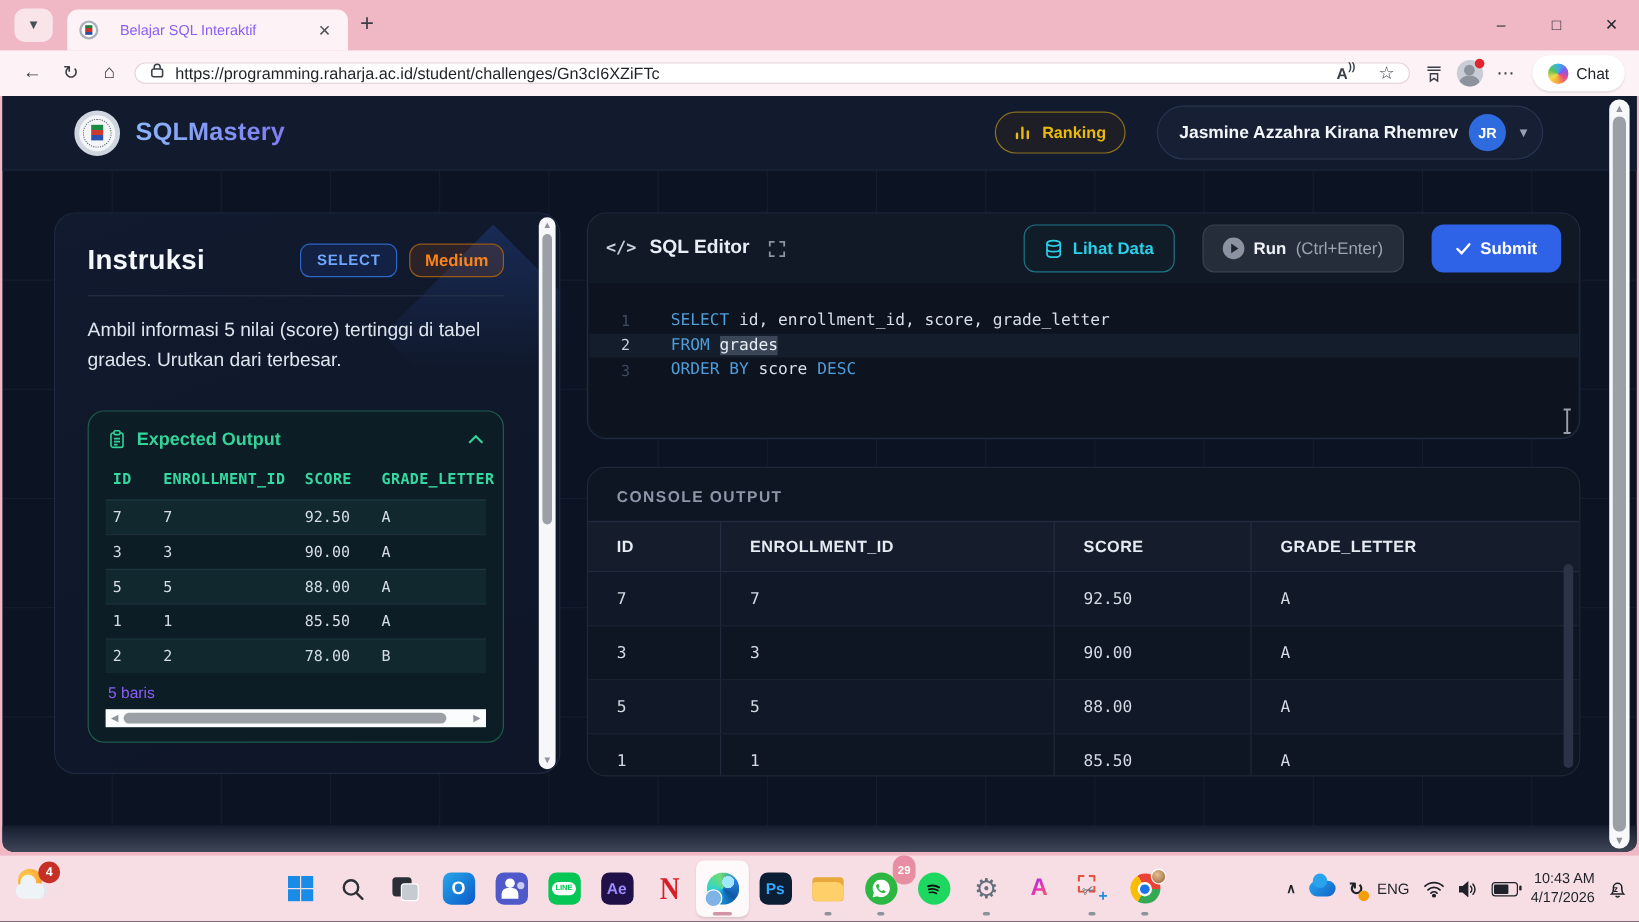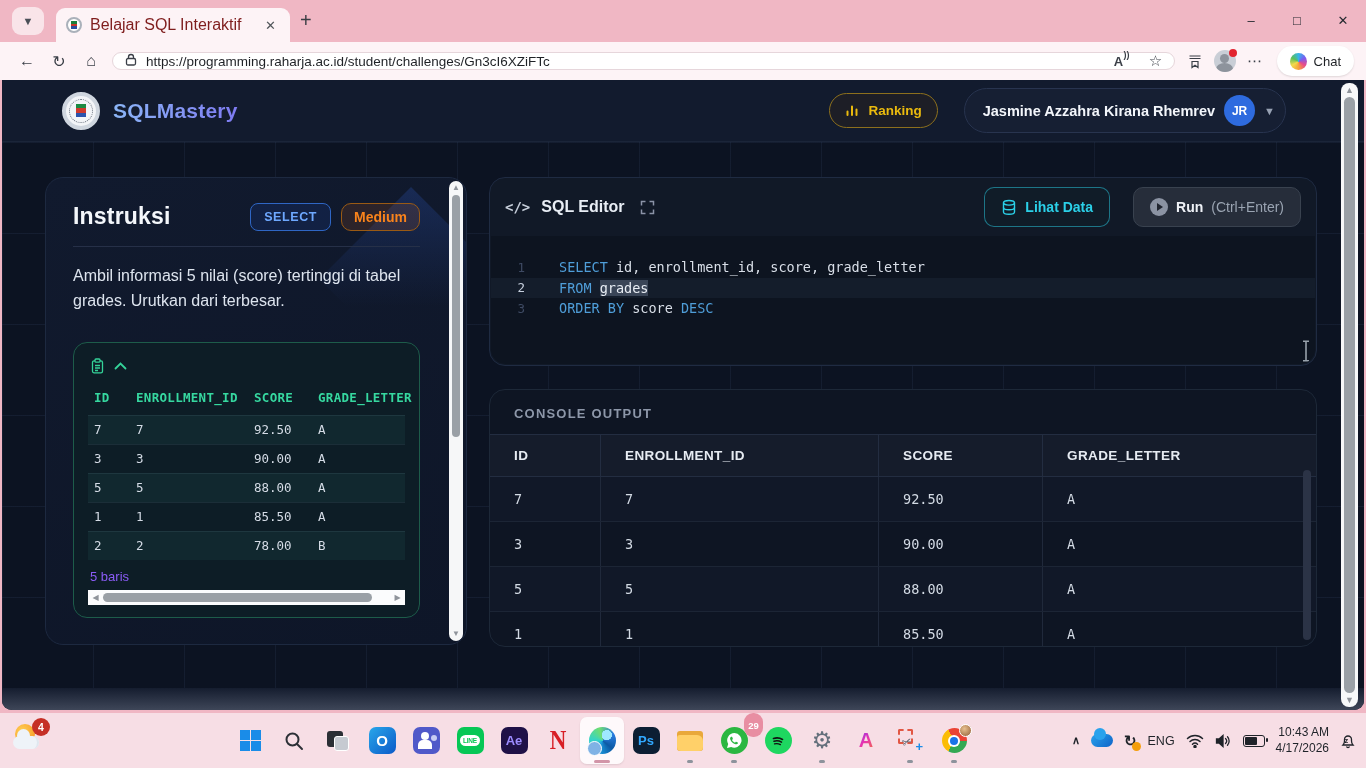--- a/index.html
+++ b/index.html
@@ -6,21 +6,21 @@
   html,body { width:1366px; height:768px; overflow:hidden; }
   body { font-family:"Liberation Sans",sans-serif; background:#000; }
   .screen { position:relative; width:1366px; height:768px; background:#f0b7c4; }
 
   
   .tabstrip { position:absolute; top:0; left:0; right:0; height:42px; background:#f0b7c4; }
   .tab-search { position:absolute; left:12px; top:7px; width:32px; height:28px; background:rgba(255,255,255,.62); border-radius:9px; display:flex; align-items:center; justify-content:center; color:#4a4f57; font-size:11px; }
   .tab { position:absolute; left:56px; top:8px; width:234px; height:34px; background:#fdf3f6; border-radius:9px 9px 0 0; display:flex; align-items:center; padding:0 10px; gap:8px; }
   .favicon { width:16px; height:16px; border-radius:50%; background:#fff; border:2px solid #aab1ba; position:relative; flex:none; }
   .favicon::after{ content:""; position:absolute; left:3px; top:2px; width:6px; height:8px; background:linear-gradient(180deg,#1b7f3c 33%,#c8332b 33% 66%,#2b4ea0 66%); }
-  .tab-title { font-size:16px; color:#7f1d1d; flex:1; white-space:nowrap; overflow:hidden; }
+  .tab-title { font-size:12px; color:#8b5cf6; flex:1; white-space:nowrap; overflow:hidden;margin-left:10px; }
   .tab-close { color:#505559; font-size:13px; padding:2px 4px; }
   .newtab { position:absolute; left:300px; top:9px; font-size:20px; color:#3a3e44; font-weight:400; }
   .win-controls { position:absolute; right:0; top:0; display:flex; }
   .win-btn { width:46px; height:40px; display:flex; align-items:center; justify-content:center; color:#24292f; font-size:13px; }
   .addressbar { position:absolute; top:42px; left:0; right:0; height:38px; background:#fdf3f6; display:flex; align-items:center; padding:0 12px; gap:2px; }
   .nav-ic { width:30px; height:30px; display:flex; align-items:center; justify-content:center; color:#3a3f47; font-size:16px; flex:none; }
   .url-pill { flex:1; height:18px; background:#fff; border:1px solid #e6d6db; border-radius:16px; display:flex; align-items:center; padding:0 4px 0 12px; gap:9px; margin:0 4px; }
   .lock-ic { color:#3a3f47; flex:none; }
   .url-text { font-size:13.5px; color:#1f2226; flex:1; white-space:nowrap; overflow:hidden; }
   .pill-ic { width:28px; height:28px; display:flex; align-items:center; justify-content:center; color:#3a3f47; font-size:15px; flex:none; }
@@ -282,20 +282,21 @@
         <div class="instr-div"></div>
         <div class="instr-body">Ambil informasi 5 nilai (score) tertinggi di tabel grades. Urutkan dari terbesar.</div>
 
         <div class="exp-card">
           <div class="exp-head">
             <svg width="15" height="16" viewBox="0 0 15 16" fill="none" stroke="#34d399" stroke-width="1.3">
                 <rect x="2.5" y="2.8" width="10" height="12" rx="1.6"></rect>
                 <rect x="5" y="1" width="5" height="3.2" rx="1" fill="#0d1d26"></rect>
                 <path d="M5 7.5h5M5 10h5M5 12.5h3"></path>
               </svg>
+            <span class="exp-title">Expected Output</span>
             <svg width="13" height="8" viewBox="0 0 13 8" fill="none" stroke="#34d399" stroke-width="1.8" stroke-linecap="round">
                 <path d="M1.5 6.5 6.5 1.5 11.5 6.5"></path>
               </svg>
           </div>
           <div class="etable">
             <div class="ehead">
                 <div>ID</div>
                 <div>ENROLLMENT_ID</div>
                 <div>SCORE</div>
                 <div>GRADE_LETTER</div>
@@ -365,20 +366,26 @@
               <path d="M2.5 3.8v9.2c0 1.3 2.5 2.3 5.5 2.3s5.5-1 5.5-2.3V3.8"></path>
               <path d="M2.5 8.4c0 1.3 2.5 2.3 5.5 2.3s5.5-1 5.5-2.3"></path>
             </svg>
           <span>Lihat Data</span>
         </button>
         <button class="btn btn-run" style="cursor:pointer;font-family:inherit;">
           <span class="play-circ"></span>
           <span>Run</span>
           <span class="run-hint">(Ctrl+Enter)</span>
         </button>
+        <button class="btn btn-submit" style="border:none;cursor:pointer;font-family:inherit;">
+          <svg width="13" height="11" viewBox="0 0 13 11" fill="none" stroke="#fff" stroke-width="2" stroke-linecap="round">
+              <path d="M1.5 5.5 5 9 11.5 1.5"></path>
+            </svg>
+          <span>Submit</span>
+        </button>
       </div>
       <div class="code-area">
         <div>
             <div class="code-line">
               <span class="ln">1</span>
               <span class="code-text"><span class="tok-kw">SELECT</span><span class="tok-tx"> id, enrollment_id, score, grade_letter</span></span>
             </div>
             <div class="code-line active">
               <span class="ln">2</span>
               <span class="code-text"><span class="tok-kw">FROM</span><span class="tok-tx"> </span><span class="tok-sel">grades</span></span>

